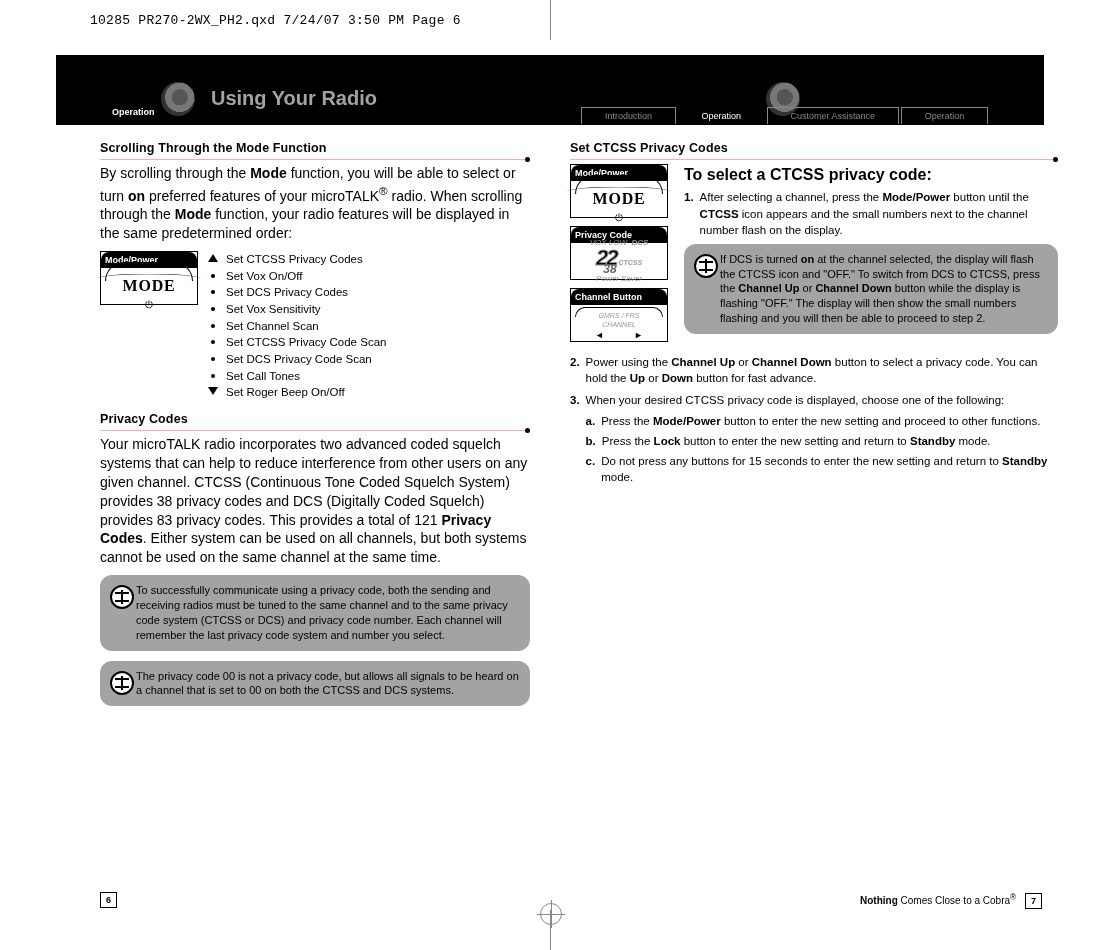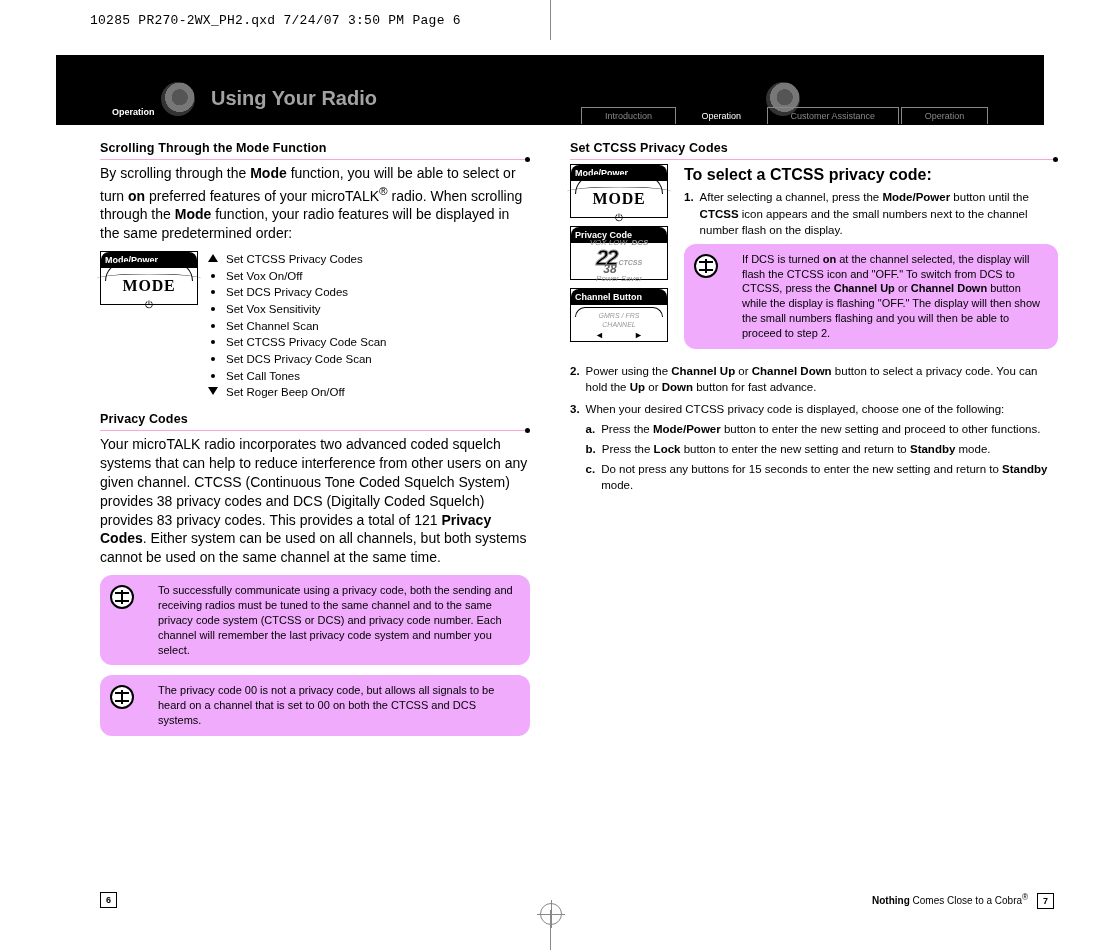--- a/index.html
+++ b/index.html
@@ -35,41 +35,41 @@
   .mode-glyph{font-family:"Comic Sans MS","Bradley Hand",cursive;font-size:16px;font-weight:bold;letter-spacing:.05em;position:relative}
   .mode-glyph:before{content:"";position:absolute;left:-26px;right:-26px;top:-8px;border-top:1px solid #000;border-radius:50%;height:18px;border-bottom:none;border-left:none;border-right:none;transform:scaleY(.5)}
   .arc{display:block;width:86px;height:18px;border:1px solid #000;border-bottom:none;border-top-left-radius:44px;border-top-right-radius:44px;margin:2px auto -6px}
   .pwr{font-size:10px;margin-top:-4px}
   .flex-row{display:flex;gap:10px;align-items:flex-start}
   .bullets{flex:1}
   .bullets .row{display:flex;align-items:flex-start;gap:8px;font-size:11.5px;line-height:1.45}
   .triangle{width:0;height:0;border-left:5px solid transparent;border-right:5px solid transparent;border-bottom:8px solid #000;display:inline-block;margin-top:3px;flex:0 0 auto}
   .triangle.down{border-bottom:none;border-top:8px solid #000}
   .dot{width:4px;height:4px;border-radius:50%;background:#000;display:inline-block;margin:6px 3px 0 3px;flex:0 0 auto}
-  .note{background:#f0abfc;border-radius:12px;padding:8px 10px 8px 10px;margin:0 0 10px;display:flex;gap:24px;align-items:flex-start;font-size:11px;line-height:1.35}
+  .note{background:#a3a3a3;border-radius:12px;padding:8px 10px 8px 10px;margin:0 0 10px;display:flex;gap:2px;align-items:flex-start;font-size:11px;line-height:1.35}
   .note .icon{flex:0 0 auto;width:20px;height:20px;border:2px solid #000;border-radius:50%;position:relative;margin-top:2px;background:#fff}
   .note .icon:before{content:"";position:absolute;left:3px;right:3px;top:50%;height:6px;border-top:2px solid #000;border-bottom:2px solid #000;transform:translateY(-50%)}
   .note .icon:after{content:"";position:absolute;top:3px;bottom:3px;left:50%;width:2px;background:#000;transform:translateX(-50%)}
   .right-layout{display:flex;gap:14px}
   .right-side-imgs{flex:0 0 100px}
   .right-text{flex:1}
   .lead{font-weight:bold;font-size:16px;margin:0 0 4px}
   ol.steps{margin:0;padding:0;list-style:none}
   ol.steps>li{display:flex;gap:6px;margin:0 0 6px;font-size:11.5px;line-height:1.4}
   ol.steps>li>.num{font-weight:bold;flex:0 0 auto}
   ol.sub{margin:4px 0 0 0;padding:0;list-style:none}
   ol.sub>li{display:flex;gap:6px;margin:0 0 4px}
   ol.sub>li>.num{font-weight:bold;flex:0 0 auto}
   .lcd{font-family:"Arial Narrow",Arial;font-style:italic;color:#999;font-size:8px;line-height:1}
   .lcd .big{font-size:22px;font-weight:900;color:#000000;letter-spacing:-2px;-webkit-text-stroke:1px #999}
   .lcd .small{font-size:12px;font-weight:900;color:#666}
   .footer{position:absolute;bottom:58px;left:0;right:0;font-size:10px}
   .footer .pg{display:inline-block;border:1px solid #000;padding:1px 5px;font-weight:bold;font-size:9px}
   .footer-left{position:absolute;left:100px}
-  .footer-right{position:absolute;right:46px;text-align:right}
+  .footer-right{position:absolute;right:58px;text-align:right}
   .footer-right .tag{display:inline-block;margin-right:6px}
 </style>
 </head>
 <body>
 <div class="page">
 
 <div class="slug">10285 PR270-2WX_PH2.qxd  7/24/07  3:50 PM  Page 6</div>
 <div class="crop-mark"></div>
 
 <div class="black-band">

